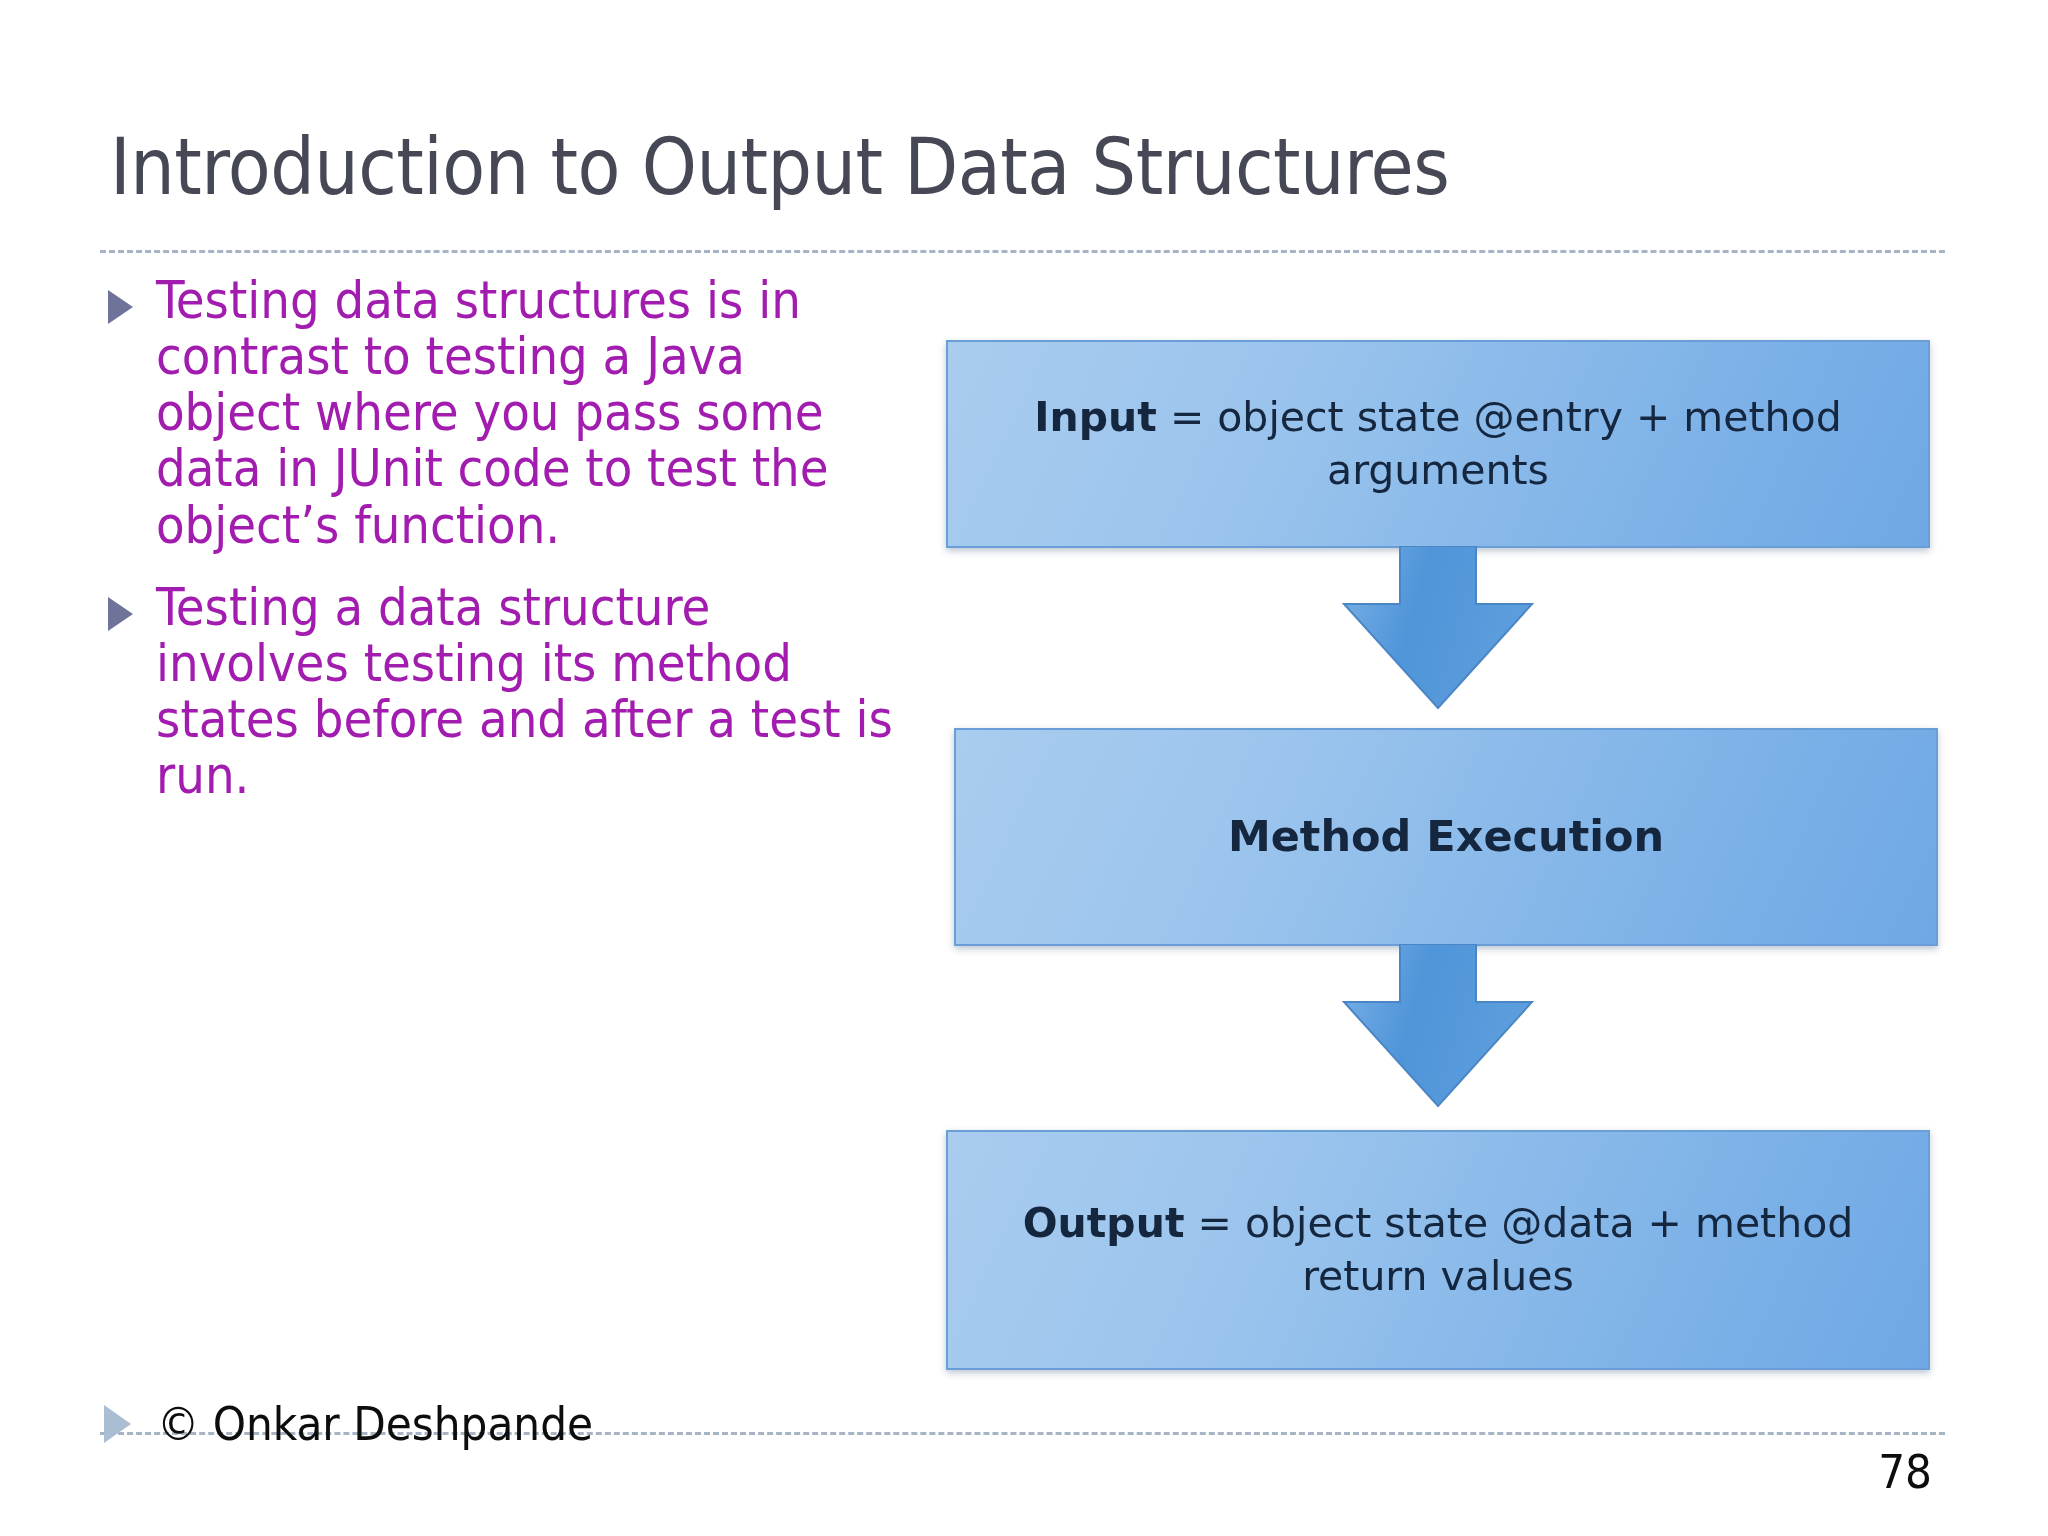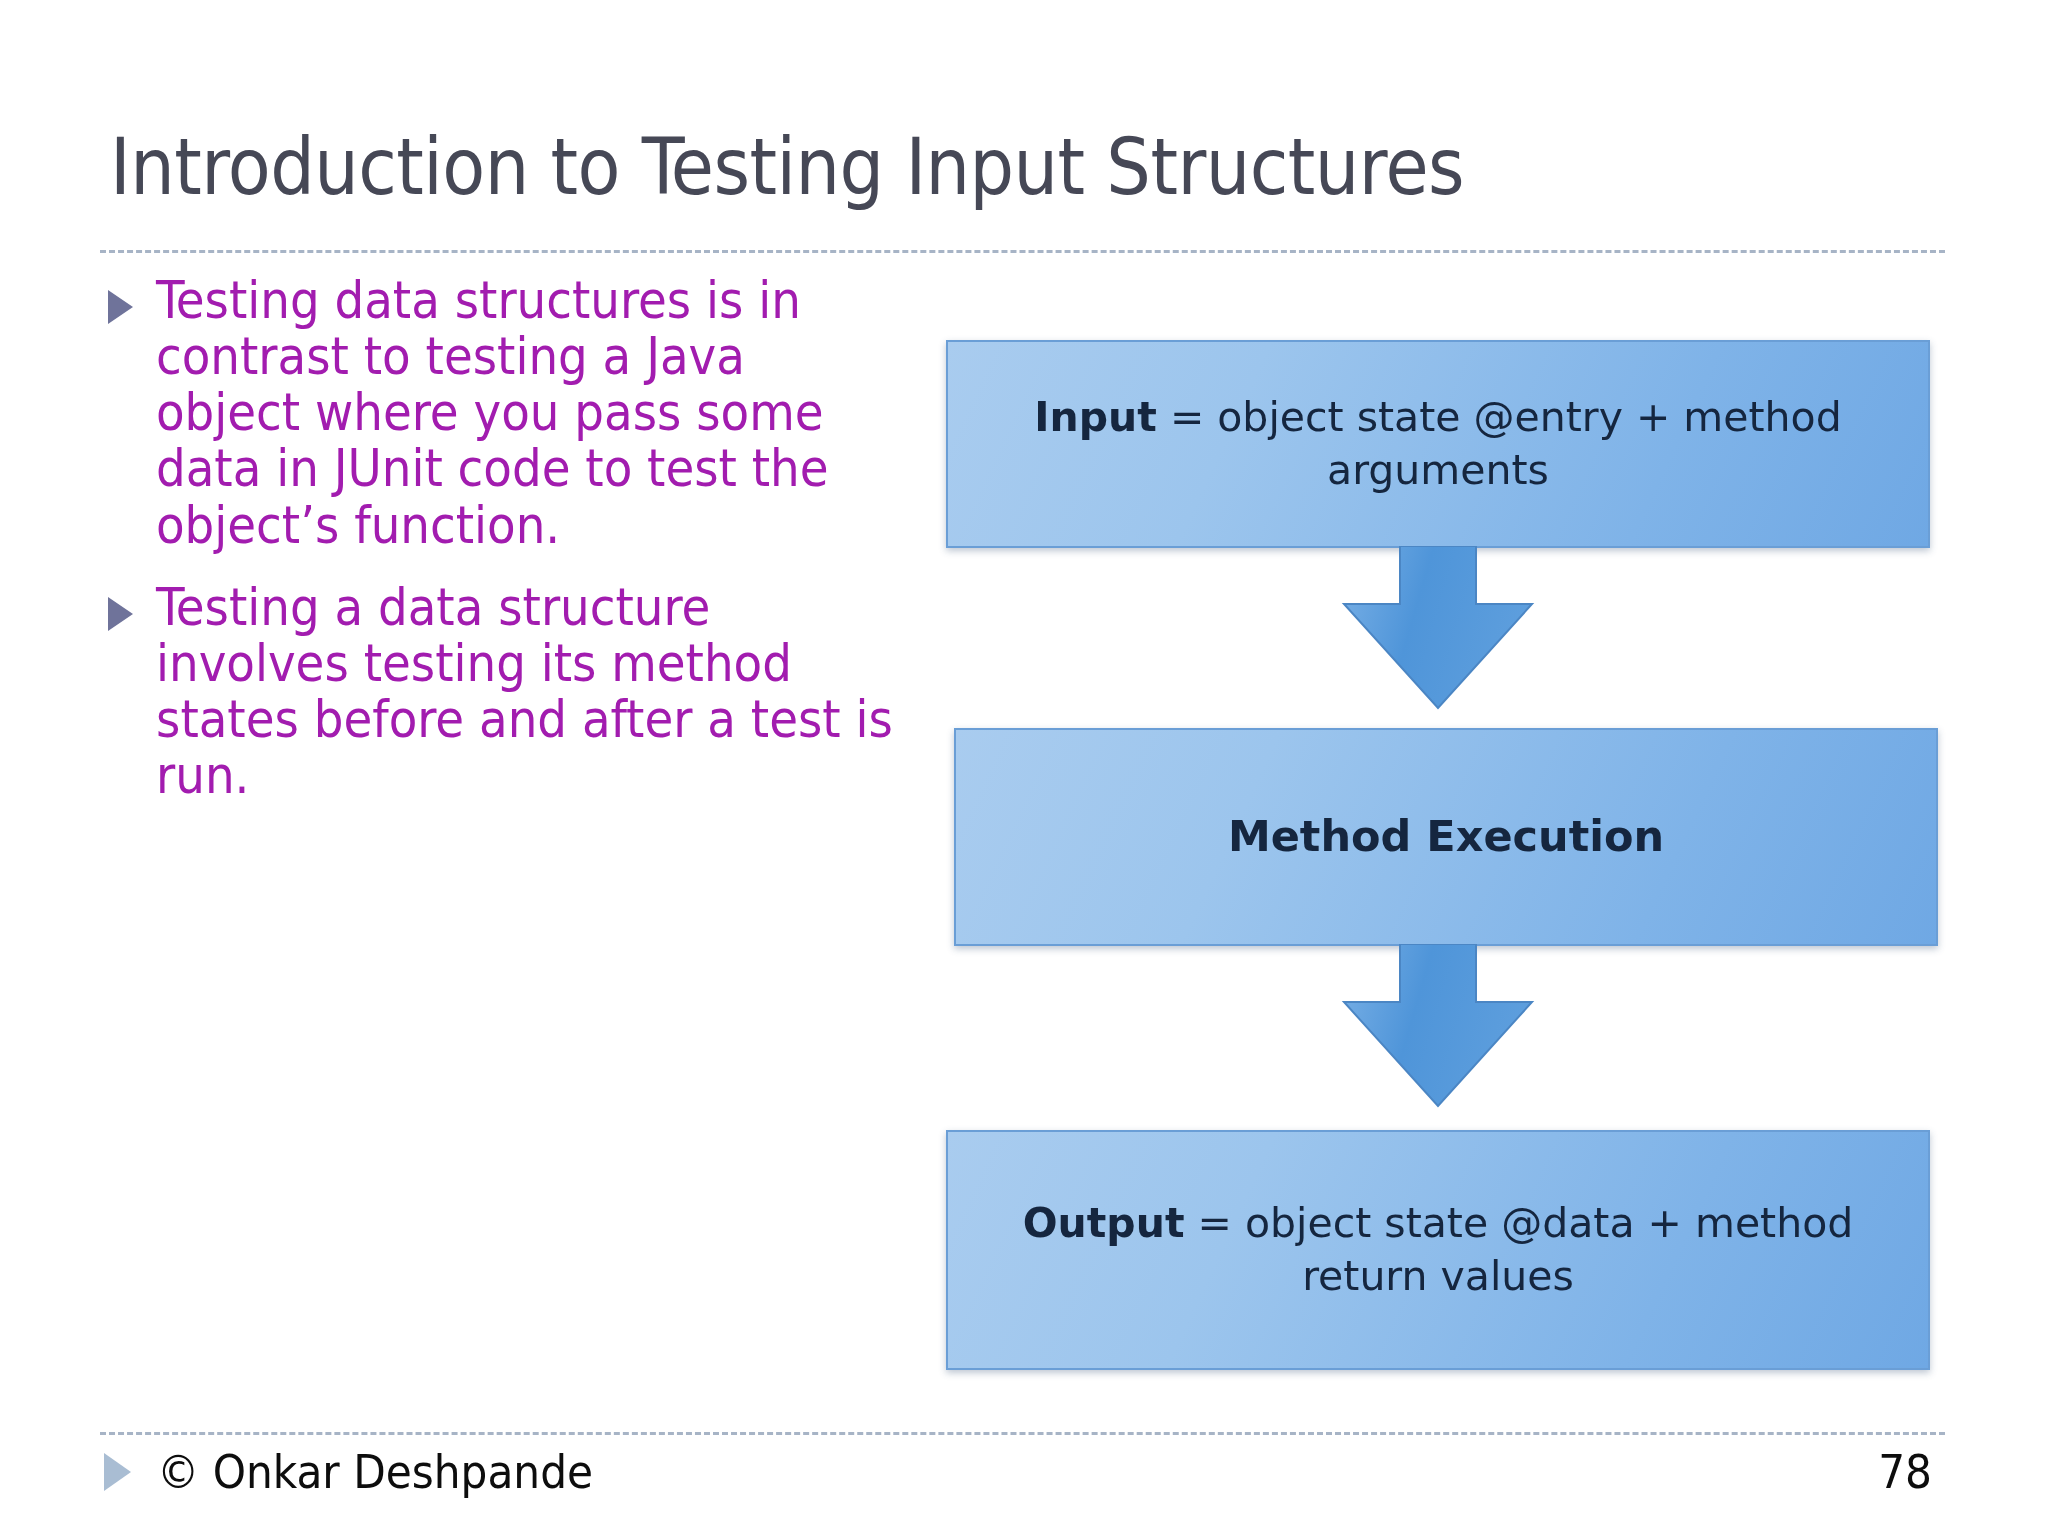--- a/index.html
+++ b/index.html
@@ -134,21 +134,21 @@
     position: absolute;
     left: 100px;
     top: 1432px;
     width: 1845px;
     height: 0;
     border-top: 3px dashed #a7b4c6;
   }
   .footer-left {
     position: absolute;
     left: 104px;
-    top: 1448px;
+    top: 1400px;
     display: flex;
     align-items: center;
   }
   .footer-tri {
     width: 0;
     height: 0;
     border-top: 19px solid transparent;
     border-bottom: 19px solid transparent;
     border-left: 27px solid #a9bdd3;
     margin-right: 26px;
@@ -168,21 +168,21 @@
     color: #0d0d0d;
     line-height: 1;
   }
 </style>
 </head>
 <body>
 
 <div class="slide">
 
   <div class="title-zone">
-    <div class="slide-title">Introduction to Testing Input Structures</div>
+    <div class="slide-title">Introduction to Output Data Structures</div>
   </div>
   <div class="title-rule"></div>
 
   <div class="bullets">
 
     <div class="bullet-row">
       <span class="bullet-marker">
         <span class="tri"></span>
       </span>
       <span class="bullet-text">Testing data structures is in contrast to testing a Java object where you pass some data in JUnit code to test the object’s function.</span>

